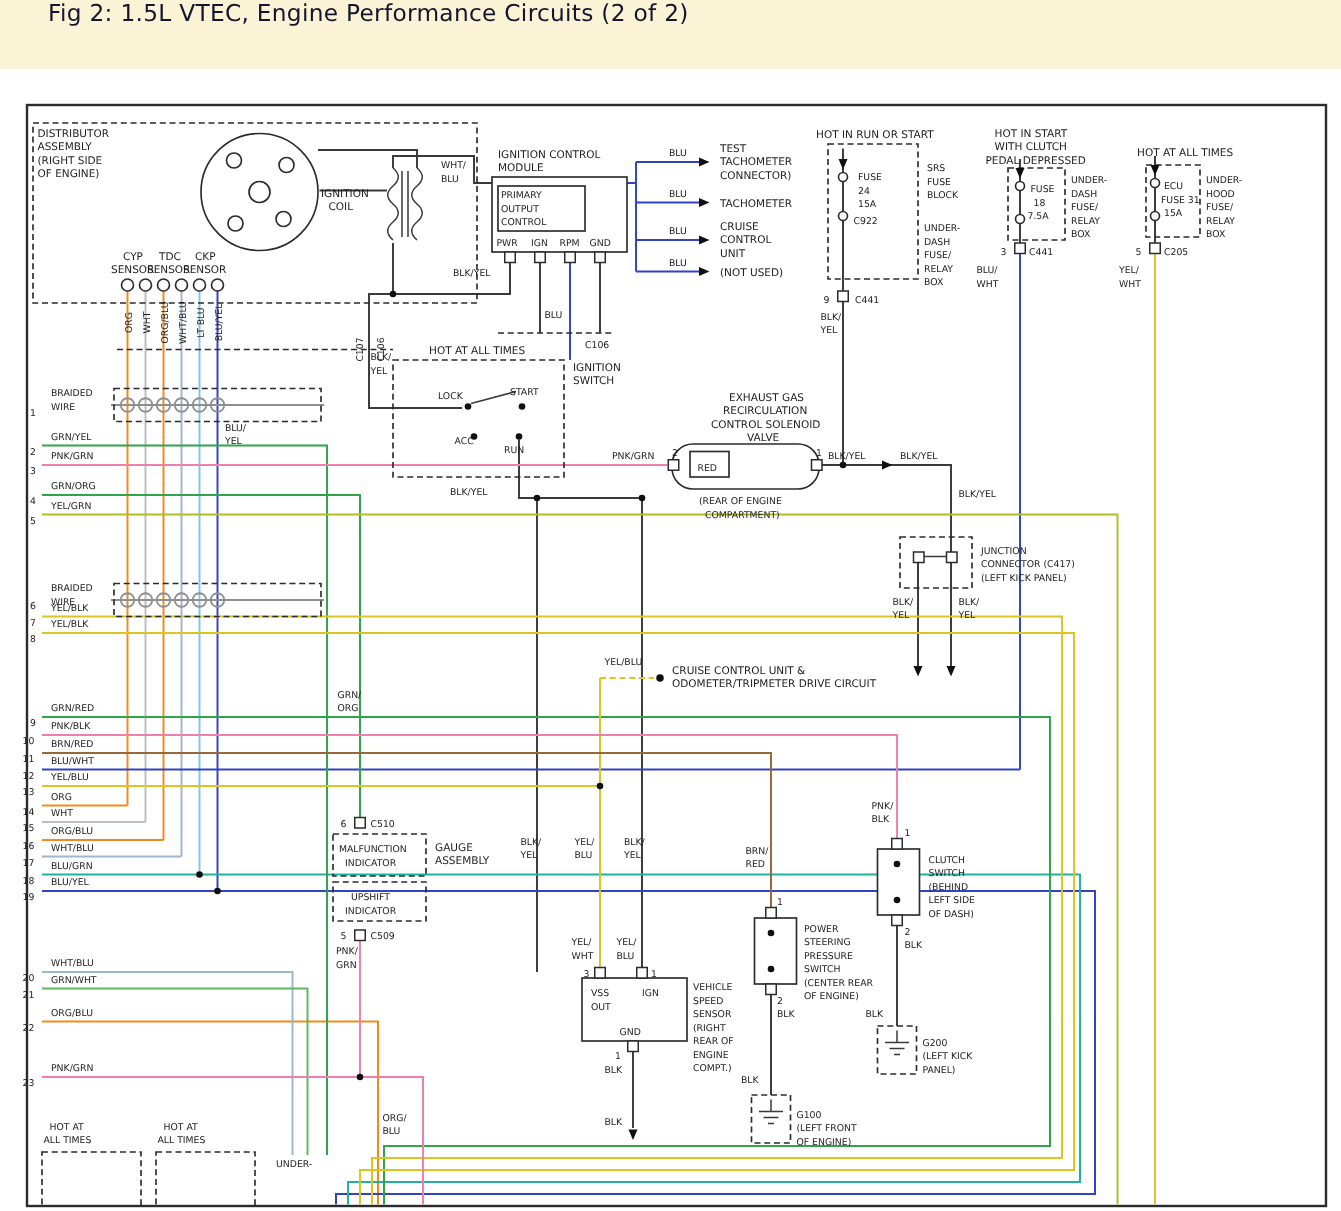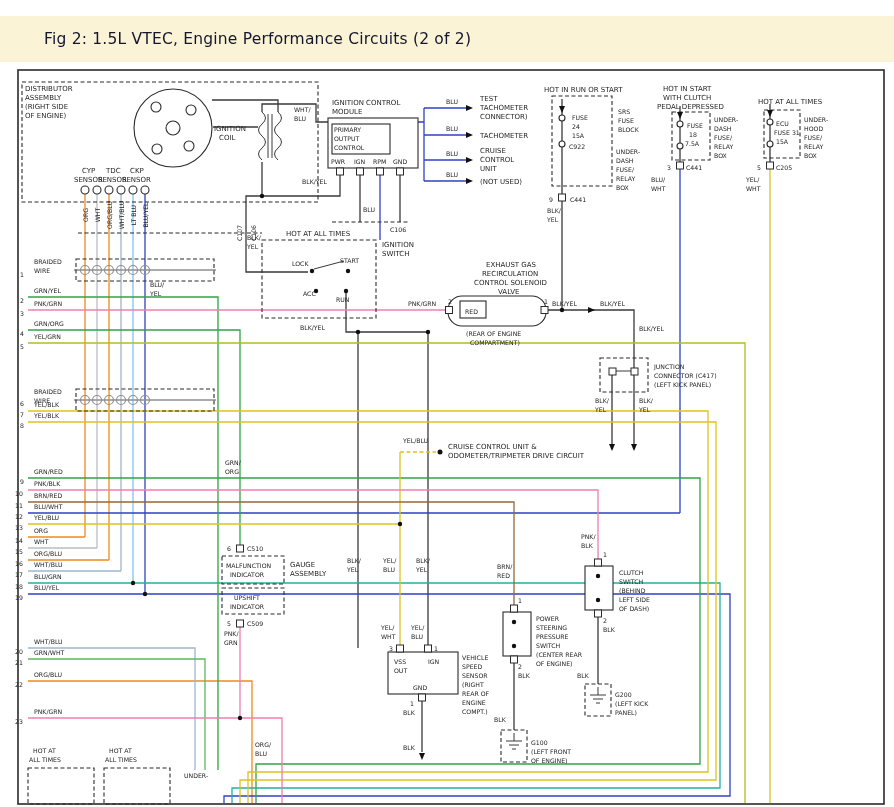--- a/index.html
+++ b/index.html
@@ -1,17 +1,17 @@
 <!DOCTYPE html>
 <html><head>
 <meta charset="utf-8">
 <style>
 *{margin:0;padding:0;box-sizing:border-box}
 body{width:894px;height:807px;background:#fff;font-family:"DejaVu Sans",sans-serif;position:relative;overflow:hidden}
-.titlebar{position:absolute;left:0;top:16px;width:894px;height:46px;background:#faf3d6;display:flex;align-items:center;padding-left:44px}
+.titlebar{position:absolute;left:0;top:0;width:894px;height:46px;background:#faf3d6;display:flex;align-items:flex-start;padding-left:32px}
 .titlebar span{font-size:15.5px;color:#15152e;letter-spacing:.2px}
 svg{position:absolute;left:0;top:0}
 svg text{font-size:7px;fill:#1d1d1d}
 .t65{font-size:6.2px}
 .w{fill:none;stroke-width:1.3}
 .thin{stroke-width:1}
 .bx{fill:none;stroke:#2b2b2b;stroke-width:1.1}
 .bxf{fill:#fff;stroke:#2b2b2b;stroke-width:1.1}
 .dash{stroke-dasharray:4 2.5}
 .pin{fill:#fff;stroke:#2b2b2b;stroke-width:1}

